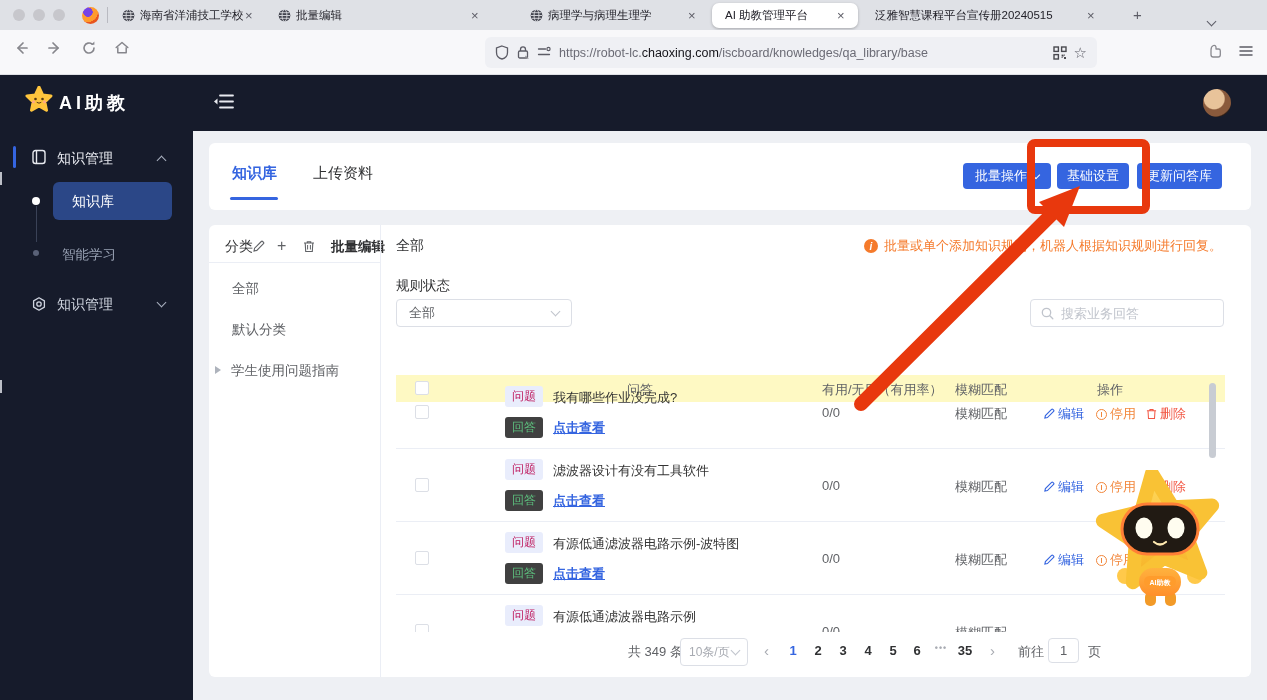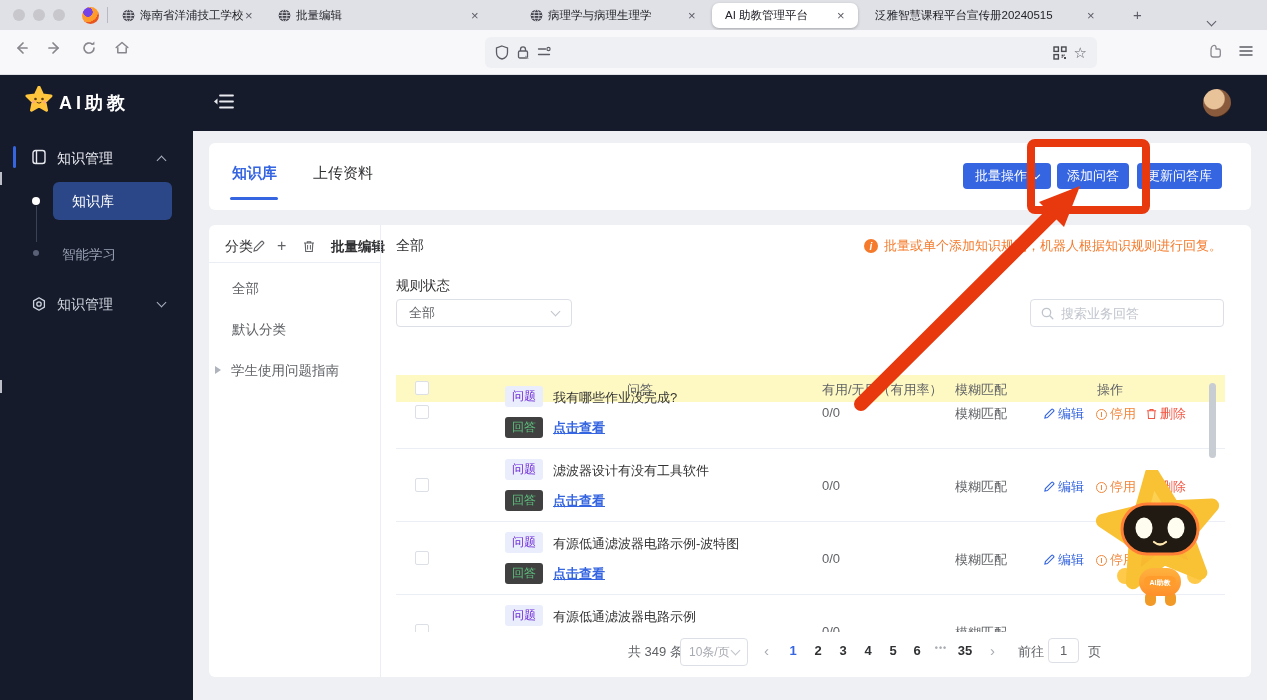--- a/index.html
+++ b/index.html
@@ -86,21 +86,21 @@
                       font-family:"Liberation Sans","DejaVu Sans",sans-serif; }
   .search-box input::placeholder { color:#c0c4cc; }
 
   
   .thead { left:396px; top:349px; width:829px; height:27px; background:#fef9c3;margin-top:26px; }
   .th { font-size:13px; color:#606266; top:6px; }
   .rows-clip { left:396px; top:376px; width:829px; height:256px; overflow:hidden; }
   .trow { position:relative; width:829px; height:73px; border-bottom:1px solid #ebeef5; }
   .cbx { width:14px; height:14px; border:1px solid #dcdfe6; border-radius:2px; background:#fff; }
   .badge { font-size:12px; border-radius:3px; padding:2px 7px; }
-  .badge.q { background:#e9edfc; color:#6d28d9; }
+  .badge.q { background:#e9edfc; color:#be185d; }
   .badge.a { background:#404040; color:#5cbe7d; }
   .qtext { font-size:13px; color:#333; }
   .viewlink { font-size:13px; color:#3565e0; font-weight:bold;text-decoration:underline; }
   .cell-mid { font-size:13px; color:#606266; }
   .act { font-size:13px; display:flex; align-items:center; gap:3px; }
   .act.edit { color:#3565e0; }
   .act.stop { color:#f2863a; }
   .act.del  { color:#f25643; }
   .pause-ic { width:11px; height:11px; border:1.3px solid #f2863a; border-radius:50%; display:inline-flex; align-items:center; justify-content:center; }
   .pause-ic i { display:block; width:1.5px; height:5px; background:#f2863a; }
@@ -214,20 +214,21 @@
           <path d="M4.5 6V4.4a2.5 2.5 0 0 1 5 0V6" fill="none" stroke="#5c5c66" stroke-width="1.3"></path>
           <path d="M9.5 10.5l3.5 3h-4z" fill="#8a8a90"></path>
         </svg>
     </span>
     <span>
       <svg width="15" height="13" viewBox="0 0 15 13">
           <circle cx="11.5" cy="3" r="1.6" fill="none" stroke="#5c5c66" stroke-width="1.2"></circle>
           <path d="M1.5 3h7M1.5 8.5h11" stroke="#5c5c66" stroke-width="1.3" stroke-linecap="round"></path>
         </svg>
     </span>
+    <span class="urltext"><span>https://robot-lc.</span><b>chaoxing.com</b><span>/iscboard/knowledges/qa_library/base</span></span>
     <span style="margin-left:auto">
       <svg width="14" height="14" viewBox="0 0 14 14">
           <g fill="none" stroke="#49494f" stroke-width="1.4">
             <rect x="1" y="1" width="4.4" height="4.4"></rect>
             <rect x="8.6" y="1" width="4.4" height="4.4"></rect>
             <rect x="1" y="8.6" width="4.4" height="4.4"></rect>
           </g>
           <g fill="#49494f">
             <rect x="8.6" y="8.6" width="2" height="2"></rect>
             <rect x="11" y="11" width="2" height="2"></rect>
@@ -308,21 +309,21 @@
 <div class="abs card card1"></div>
 <div class="abs tab-active">知识库</div>
 <div class="abs tab-underline"></div>
 <div class="abs tab-idle">上传资料</div>
 
 <button class="abs blue-btn" style="left:963px;width:88px">
   <span>批量操作</span>
     <span class="btn-caret"></span>
 </button>
 <button class="abs blue-btn" style="left:1057px;width:72px">
-  <span>添加问答</span>
+  <span>基础设置</span>
 </button>
 <button class="abs blue-btn" style="left:1137px;width:85px">
   <span>更新问答库</span>
 </button>
 
 <div class="abs card card2"></div>
 
 <div class="abs cat-h" style="left:225px;top:238px">分类</div>
 <span class="abs" style="left:252px;top:240px">
   <svg width="13" height="13" viewBox="0 0 13 13">

